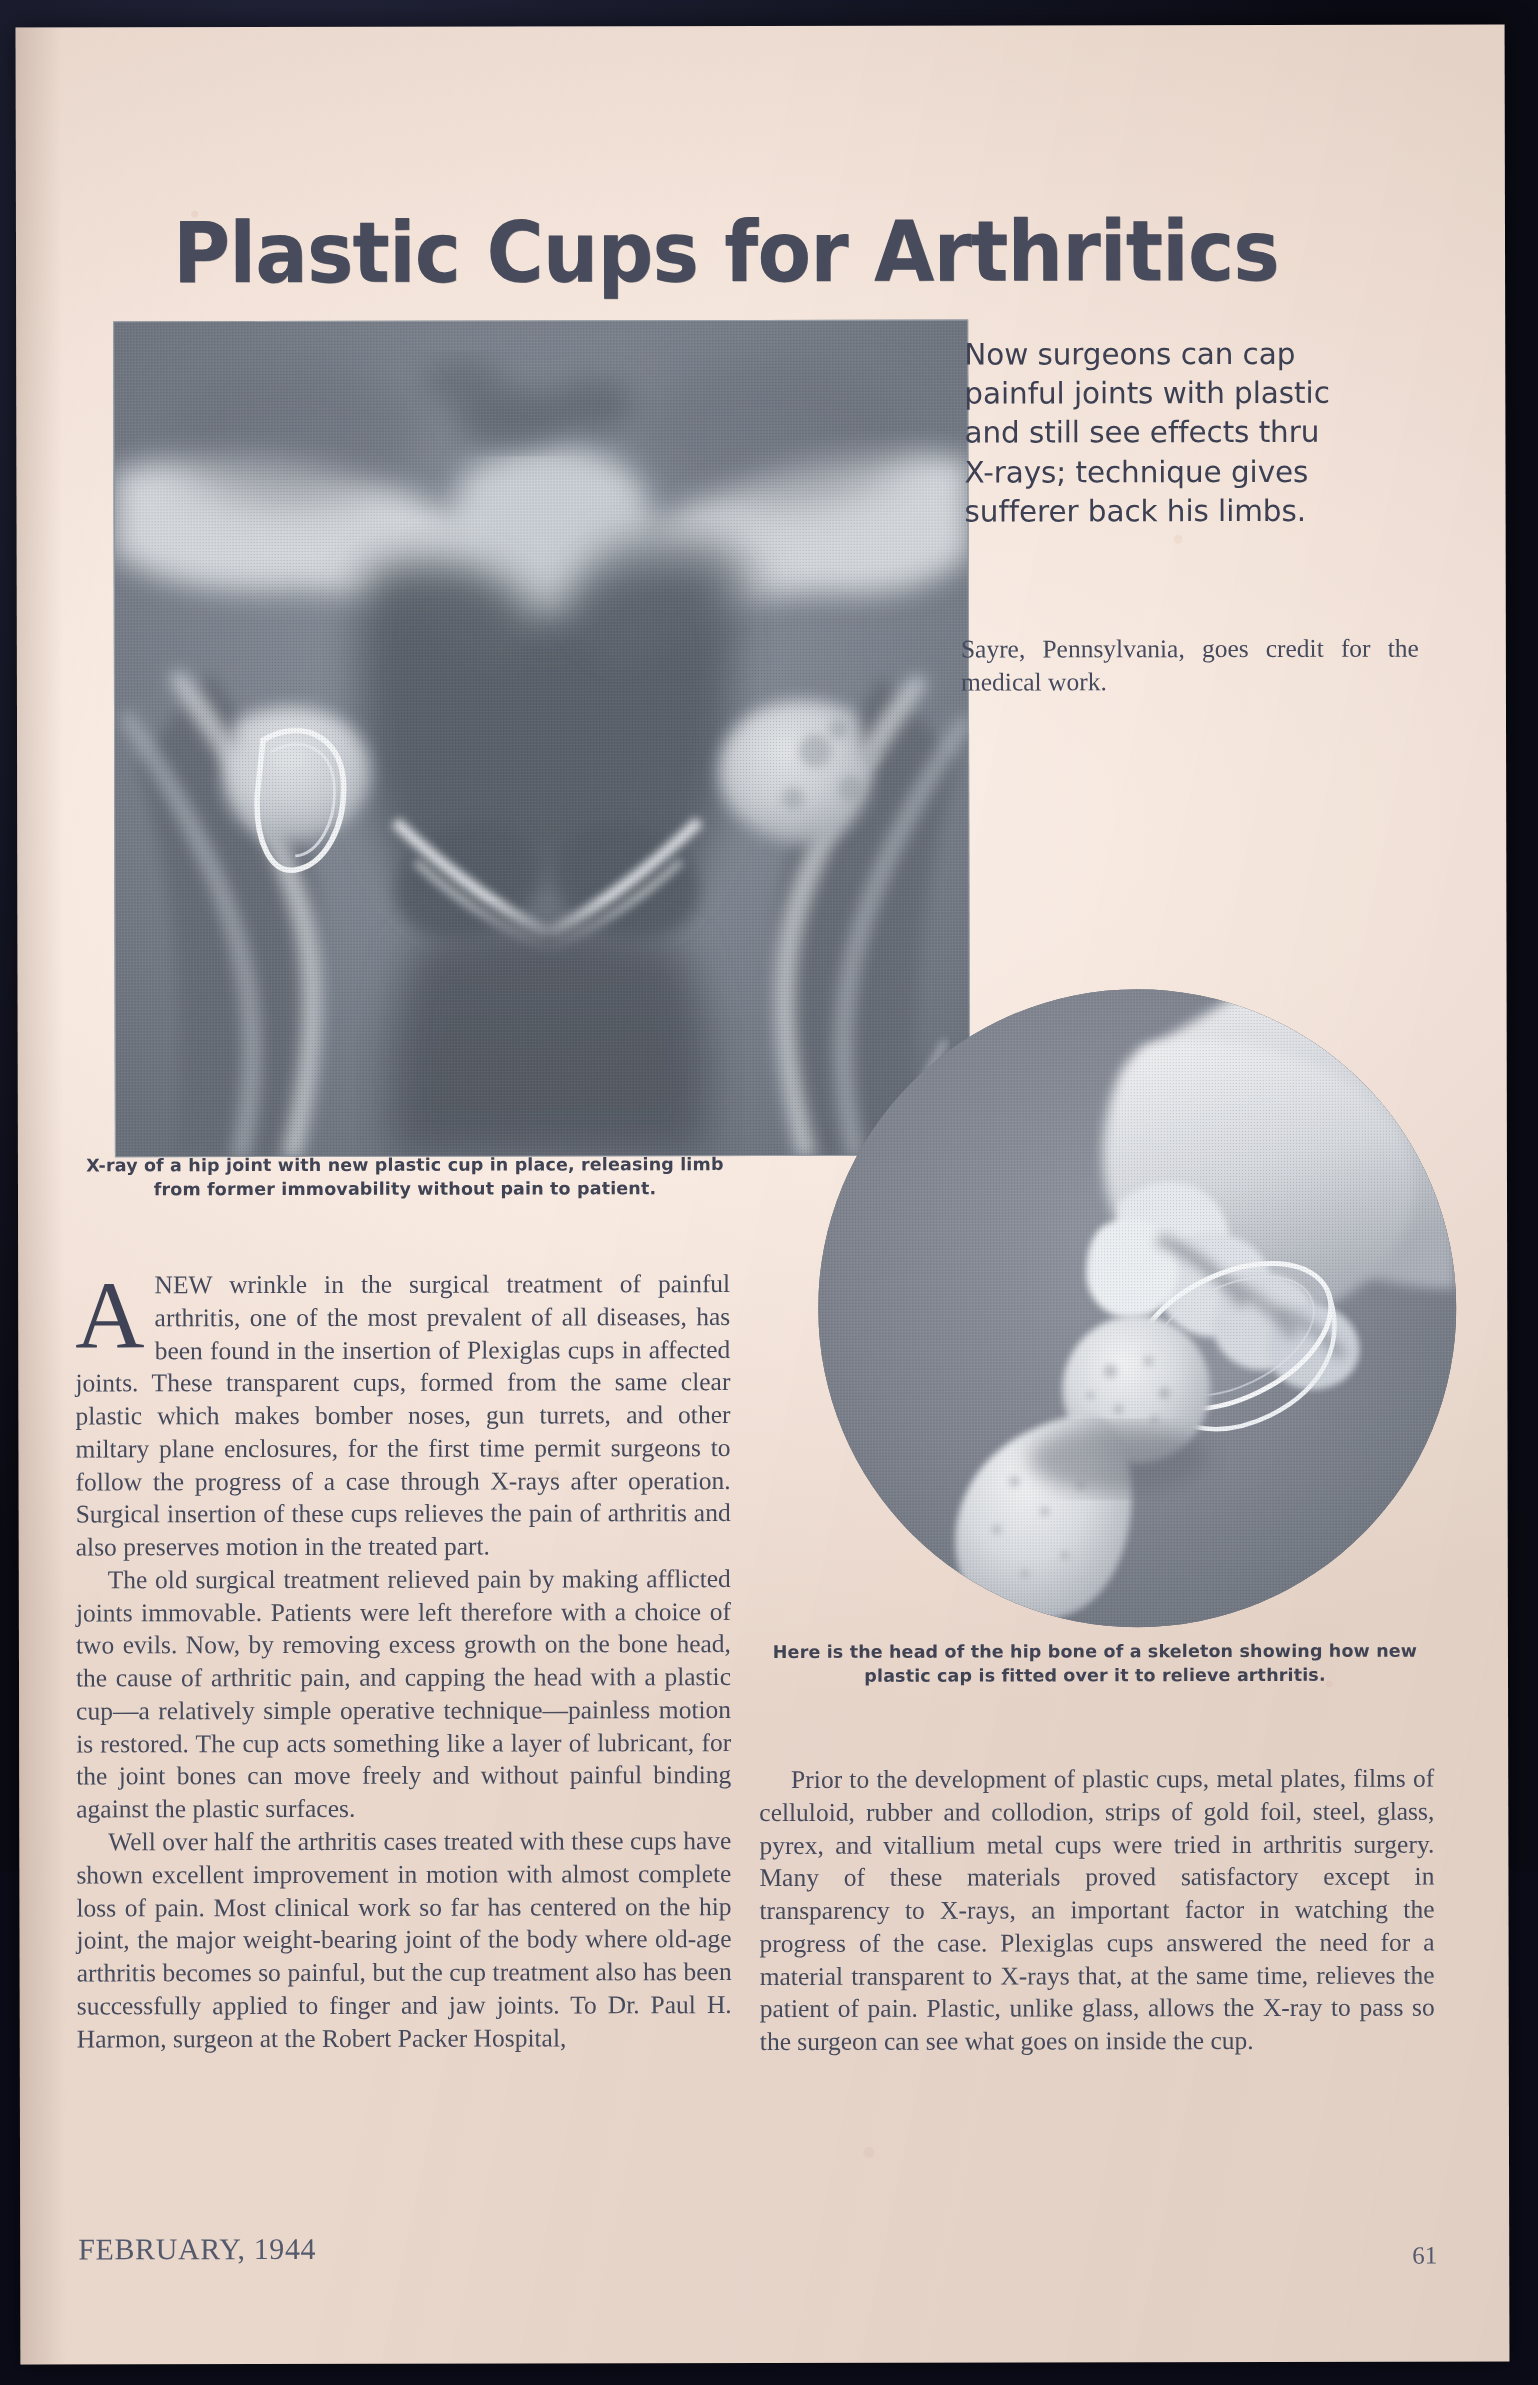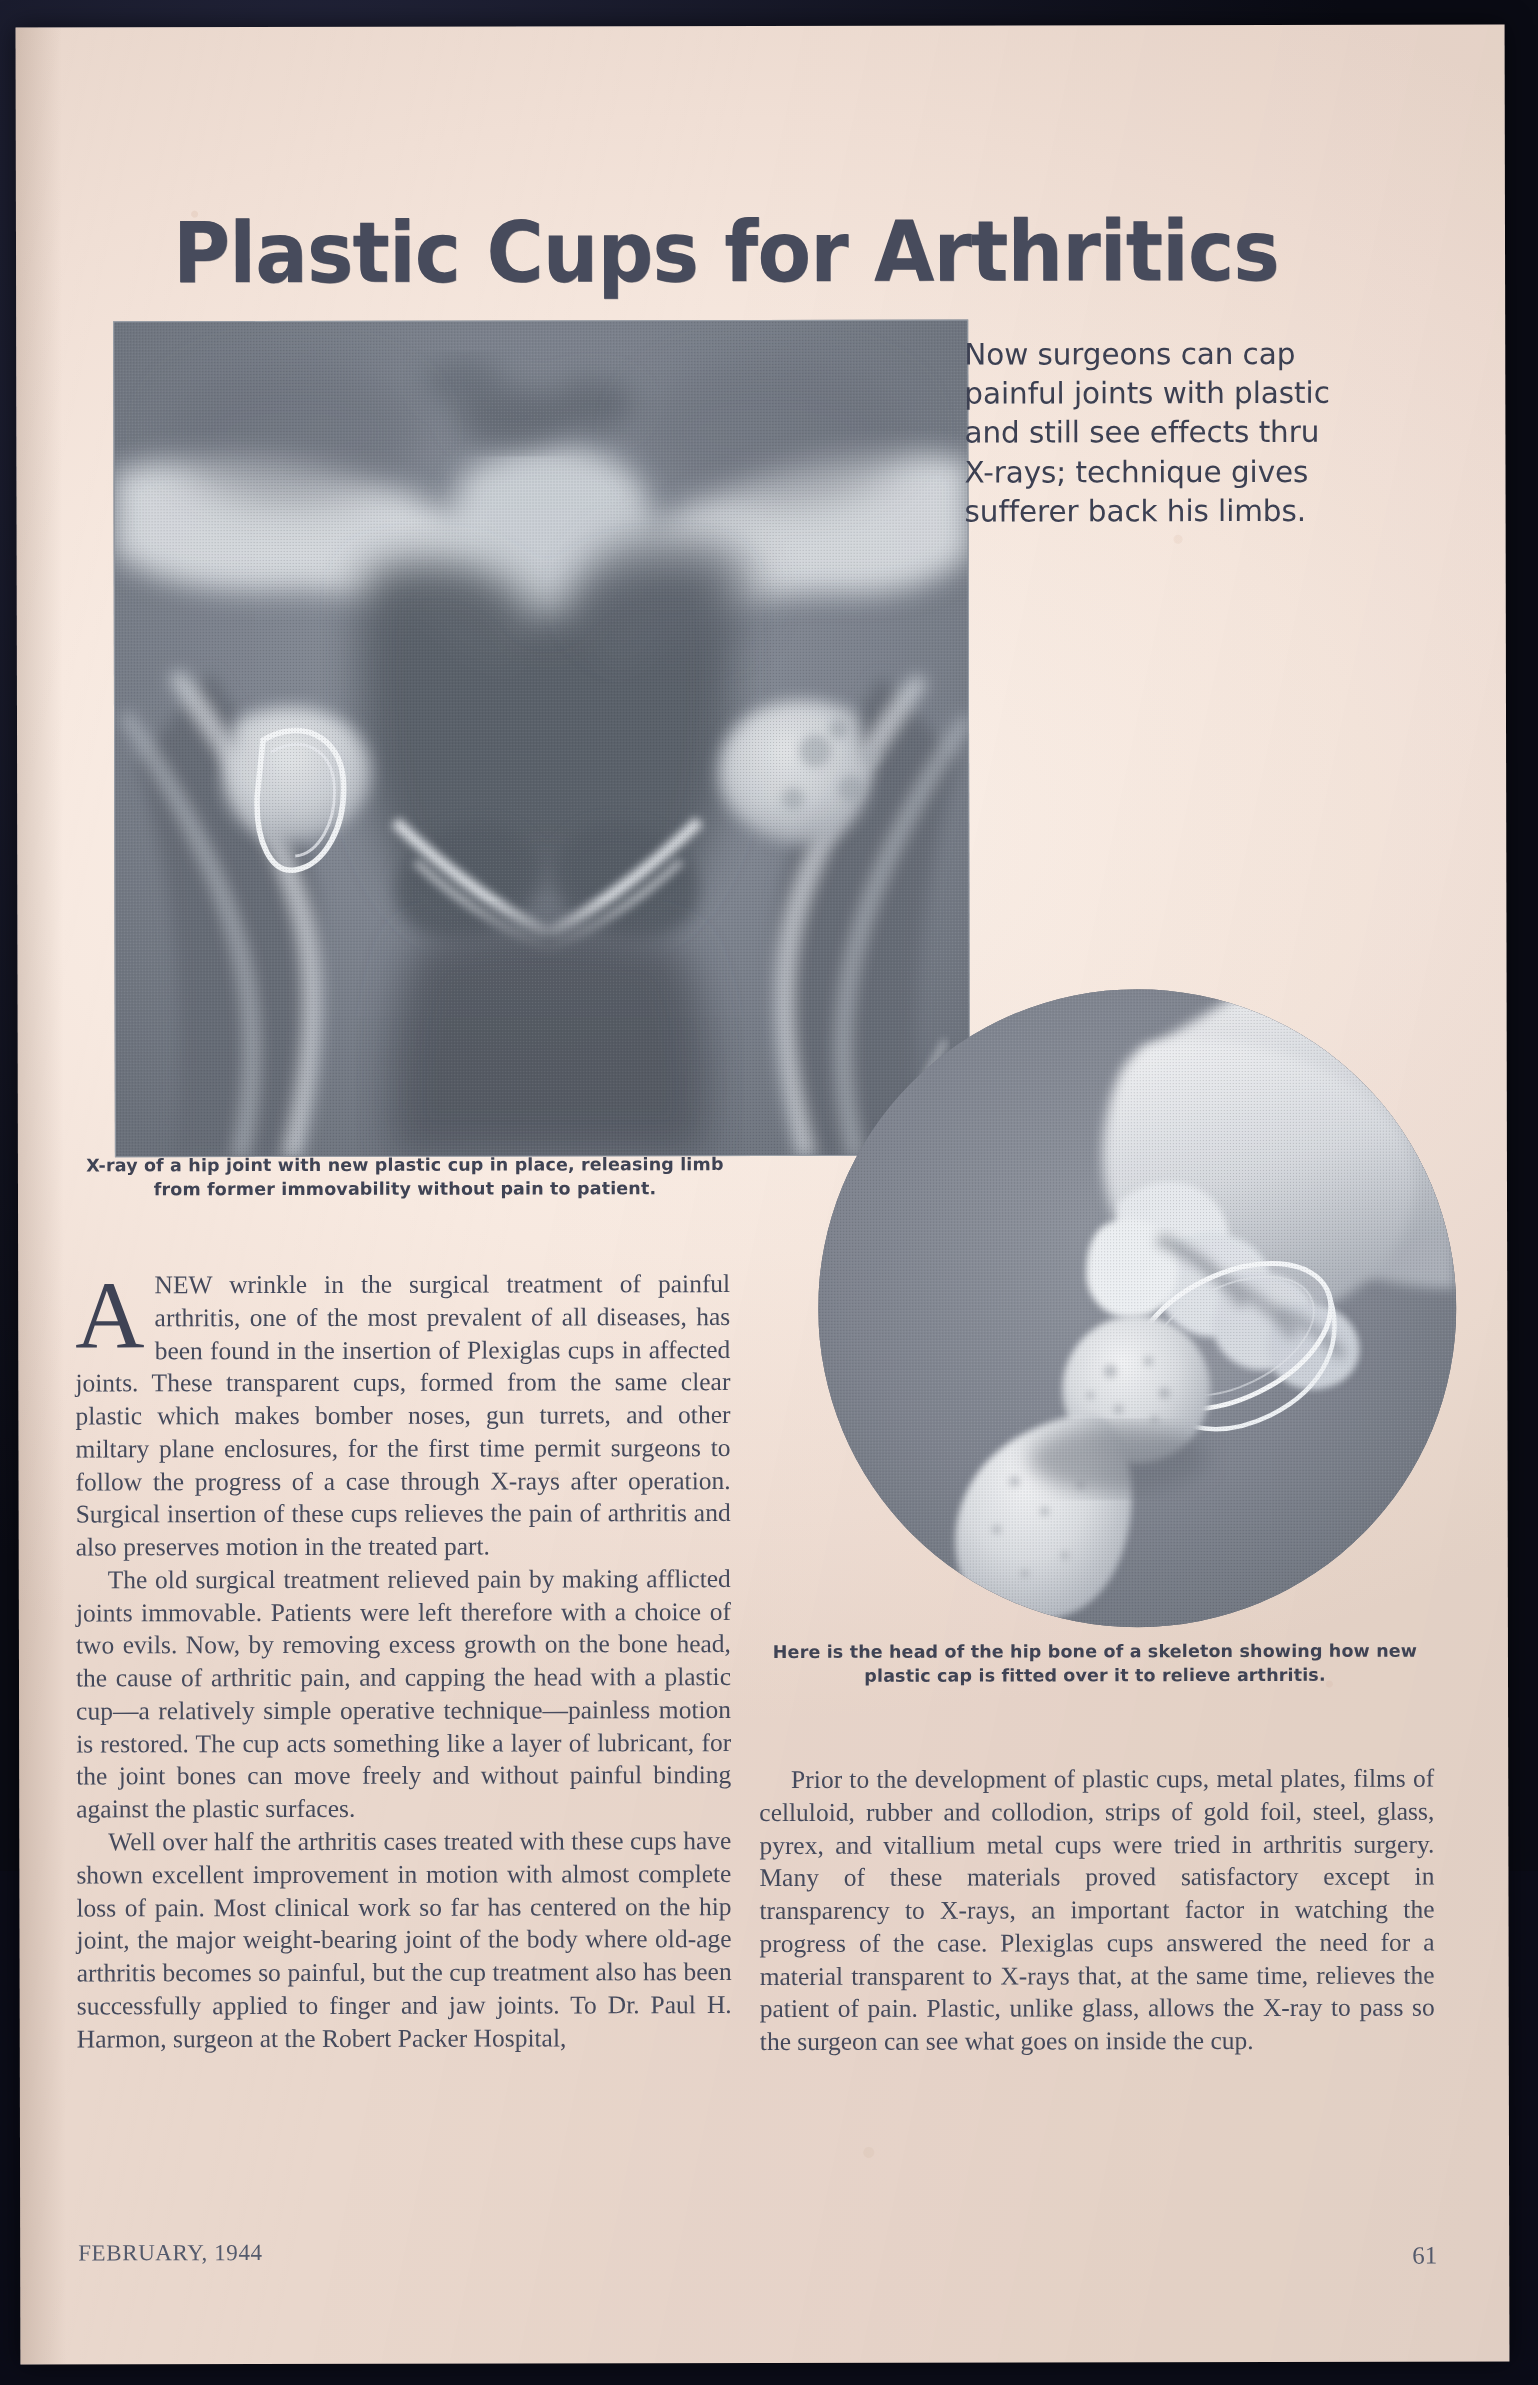--- a/index.html
+++ b/index.html
@@ -167,21 +167,21 @@
     background-size: 3px 3px, 3px 3px;
     background-position: 0 0, 1.5px 1.5px;
     opacity: .62;
   }
 
   
   #footer-date {
     position: absolute;
     left: 58px; bottom: 98px;
     font-family: "Liberation Serif", serif;
-    font-size: 23px;
+    font-size: 30px;
     color: #545a6c;
     letter-spacing: .6px;
   }
   #page-number {
     position: absolute;
     right: 72px; bottom: 92px;
     font-family: Liberation Serif, serif;
     font-size: 25px;
     color: #545a6c;
   }
@@ -313,20 +313,21 @@
 
       <div id="deck">
         <span>Now surgeons can cap</span>
         <span>painful joints with plastic</span>
         <span>and still see effects thru</span>
         <span>X-rays; technique gives</span>
         <span>sufferer back his limbs.</span>
       </div>
 
       <div id="col-right-top" class="bodycol">
+        <p class="noindent">Sayre, Pennsylvania, goes credit for the medical work.</p>
       </div>
 
       <figure id="skull-figure">
         <div id="skull-photo">
           <svg viewBox="0 0 638 638" width="638" height="638" style="position:absolute;inset:0;display:block">
             <defs>
               <radialGradient id="bgCirc" cx="45%" cy="38%" r="70%">
                 <stop offset="0%" stop-color="#8f949e"></stop>
                 <stop offset="60%" stop-color="#7f848f"></stop>
                 <stop offset="100%" stop-color="#6f757f"></stop>

